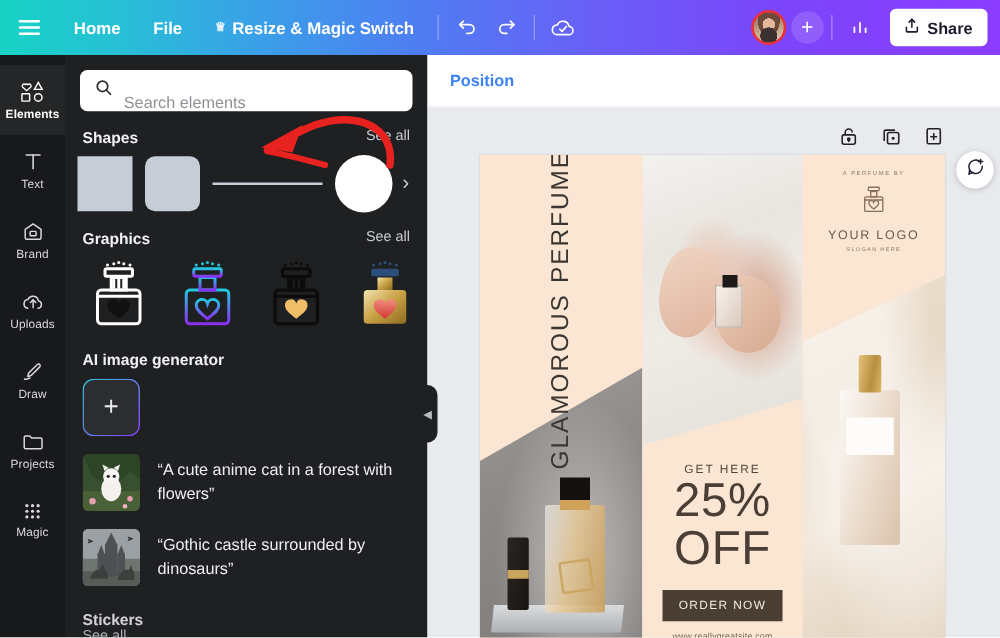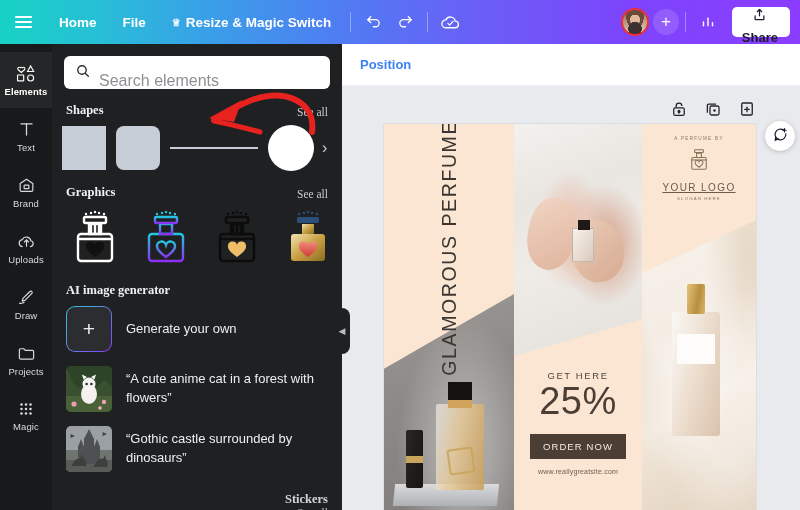--- a/index.html
+++ b/index.html
@@ -44,21 +44,21 @@
   }
   .plus-btn {
     width: 26px; height: 26px; margin-left: 4px; border-radius: 50%;
     display:flex; align-items:center; justify-content:center;
     font-size: 17px; font-weight: 400; color: #fff; cursor: pointer;
     background: rgba(255,255,255,.14);
   }
   .share-btn {
     height: 30px; background: #fff; color: #1d1b2e; border-radius: 5px;
     display: flex; align-items: center; gap: 5px; padding: 0 12px 0 10px;
-    font-size: 13px; font-weight: 700; margin-right: 10px; margin-left: 8px; cursor: pointer; flex-direction: column;
+    font-size: 13px; font-weight: 700; margin-right: 10px; margin-left: 8px; cursor: pointer;
   }
 
   
   .rail {
     position: absolute; left: 0; top: 44px; width: 52px; height: 466px;
     background: #18191b; display: flex; flex-direction: column; align-items: center;
     padding-top: 8px;
   }
   .rail-item {
     width: 52px; height: 56px; display: flex; flex-direction: column;
@@ -73,29 +73,28 @@
   .panel {
     position: absolute; left: 52px; top: 44px; width: 290px; height: 466px;
     background: #1f2022; overflow: hidden;
   }
   .search-wrap { padding: 12px 12px 0 12px; }
   .search {
     height: 33px; background: #fff; border-radius: 6px;
     display: flex; align-items: center; gap: 8px; padding: 0 11px;
   }
   .search input {
-    border: 0; outline: 0; flex: 1; font-size: 16px; color: #4c1d95;
+    border: 0; outline: 0; flex: 1; font-size: 13px; color: #4c1d95;
     font-family: "Liberation Sans", sans-serif; background: transparent; margin-top: 17px;
   }
   .search input::placeholder { color: #8e9095; }
 
   .sec-head {
-    display: flex; align-items: flex-end; justify-content: space-between;
+    display: flex; align-items: flex-start; justify-content: space-between;
     padding: 14px 14px 7px 14px;
-    font-family: Liberation Serif, serif;
   }
   .sec-title { font-size: 12.5px; font-weight: 700; color: #f0f1f3; }
   .see-all { font-size: 11.5px; color: #c9cbd0; cursor: pointer; }
 
   .shapes-row { display: flex; align-items: center; gap: 10px; padding: 0 10px; position: relative; }
   .sq { width: 44px; height: 44px; background: #c6cdd6; flex: none; }
   .sq.rounded { border-radius: 8px; }
   .line-shape { width: 88px; height: 2px; background: #c6cdd6; flex: none; }
   .circle-shape { width: 46px; height: 46px; border-radius: 50%; background: #fff; flex: none; }
   .chev-next { color: #cfd1d6; font-size: 16px; margin-left: -2px; }
@@ -233,21 +232,21 @@
   .order-btn {
     display: inline-block; margin-top: 14px; background: #4a3e35; color: #f7ecdf;
     font-size: 9.5px; letter-spacing: 1.1px; padding: 7px 13px;
   }
   .site { font-size: 7px; color: #6b5b4d; margin-top: 9px; letter-spacing: .2px; }
 
   
   .col-right { left: 258px; width: 114px; background: #fae6d3; }
   .logo-block { position: absolute; left: 0; top: 12px; width: 114px; text-align: center; }
   .perfume-by { font-size: 4.6px; letter-spacing: 1.3px; color: #8d7662; }
-  .logo-name { font-size: 10px; letter-spacing: 1.4px; color: #6d5a49; margin-top: 4px; text-decoration: underline; }
+  .logo-name { font-size: 10px; letter-spacing: 1.4px; color: #6d5a49; margin-top: 4px; }
   .slogan { font-size: 4.4px; letter-spacing: 1.1px; color: #8d7662; margin-top: 3px; }
   .right-photo {
     position: absolute; left: 0; top: 96px; width: 114px; height: 294px;
     background:
       radial-gradient(ellipse at 30% 20%, rgba(255,255,255,.55) 0 28%, rgba(255,255,255,0) 60%),
       radial-gradient(ellipse at 78% 62%, rgba(255,255,255,.40) 0 24%, rgba(255,255,255,0) 58%),
       linear-gradient(150deg,#efe3d3 0%,#e6d7c4 35%,#f1e7da 60%,#e0cfba 100%);
     clip-path: polygon(0 18%, 100% 0, 100% 100%, 0 100%);
   }
   .tall-bottle {
@@ -552,21 +551,20 @@
         </svg>
       </div>
     </div>
 
     <div class="sec-head" style="padding-bottom:2px">
       <span class="sec-title">AI image generator</span>
     </div>
 
     <div class="ai-row">
       <div class="gen-box">+</div>
-      <div class="ai-text">Generate your own</div>
     </div>
 
     <div class="ai-row">
       <div class="ai-thumb">
         <svg viewBox="0 0 46 46" width="46" height="46">
           <rect width="46" height="46" fill="#38502f"></rect>
           <rect y="30" width="46" height="16" fill="#4a6138"></rect>
           <path d="M0 0h46v20l-8-6-7 7-9-8-8 9-7-5z" fill="#2c4226" opacity=".85"></path>
           <ellipse cx="23" cy="28" rx="8" ry="10" fill="#f4f1ee"></ellipse>
           <circle cx="23" cy="18" r="6.5" fill="#f7f5f3"></circle>
@@ -682,20 +680,21 @@
 
       <div class="d-col col-mid">
         <div class="mid-photo">
           <div class="hand1"></div>
           <div class="hand2"></div>
           <div class="flacon"></div>
         </div>
         <div class="offer">
           <div class="getupto">GET HERE</div>
           <div class="big25">25%</div>
+          <div class="bigoff">OFF</div>
           <div class="order-btn">ORDER NOW</div>
           <div class="site">www.reallygreatsite.com</div>
         </div>
       </div>
 
       <div class="d-col col-right">
         <div class="logo-block">
           <div class="perfume-by">A PERFUME BY</div>
           <div style="margin-top:3px">
             <svg width="30" height="30" viewBox="0 0 62 62">

